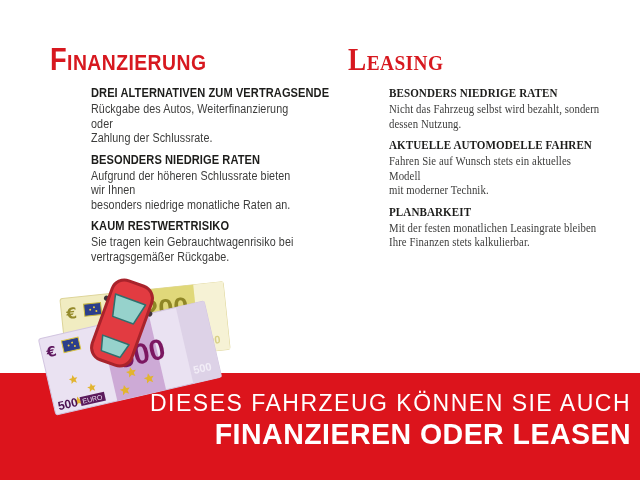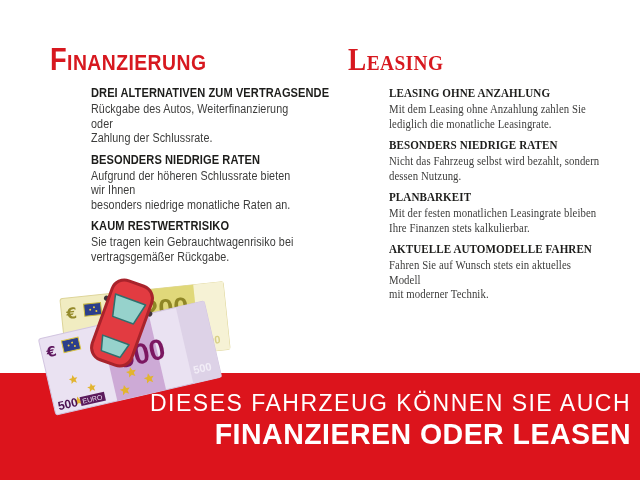--- a/index.html
+++ b/index.html
@@ -113,38 +113,33 @@
       <div class="sec-title">KAUM RESTWERTRISIKO</div>
       <div class="sec-body">Sie tragen kein Gebrauchtwagenrisiko bei
 vertragsgemäßer Rückgabe.</div>
     </div>
   </div>
 
   <div class="col col-right">
     <h1 class="col-heading">Leasing</h1>
 
     <div class="section">
-      <div class="sec-title">LEASING OHNE ANZAHLUNG</div>
-      <div class="sec-body">Mit dem Leasing ohne Anzahlung zahlen Sie
-lediglich die monatliche Leasingrate.</div>
-    </div>
-    <div class="section">
       <div class="sec-title">BESONDERS NIEDRIGE RATEN</div>
       <div class="sec-body">Nicht das Fahrzeug selbst wird bezahlt, sondern
 dessen Nutzung.</div>
     </div>
     <div class="section">
+      <div class="sec-title">AKTUELLE AUTOMODELLE FAHREN</div>
+      <div class="sec-body">Fahren Sie auf Wunsch stets ein aktuelles Modell
+mit moderner Technik.</div>
+    </div>
+    <div class="section">
       <div class="sec-title">PLANBARKEIT</div>
       <div class="sec-body">Mit der festen monatlichen Leasingrate bleiben
 Ihre Finanzen stets kalkulierbar.</div>
-    </div>
-    <div class="section">
-      <div class="sec-title">AKTUELLE AUTOMODELLE FAHREN</div>
-      <div class="sec-body">Fahren Sie auf Wunsch stets ein aktuelles Modell
-mit moderner Technik.</div>
     </div>
   </div>
 
   <div class="banner">
     <div class="banner-text">
       <div class="banner-line1">DIESES FAHRZEUG KÖNNEN SIE AUCH</div>
       <div class="banner-line2">FINANZIEREN ODER LEASEN</div>
     </div>
   </div>
 

